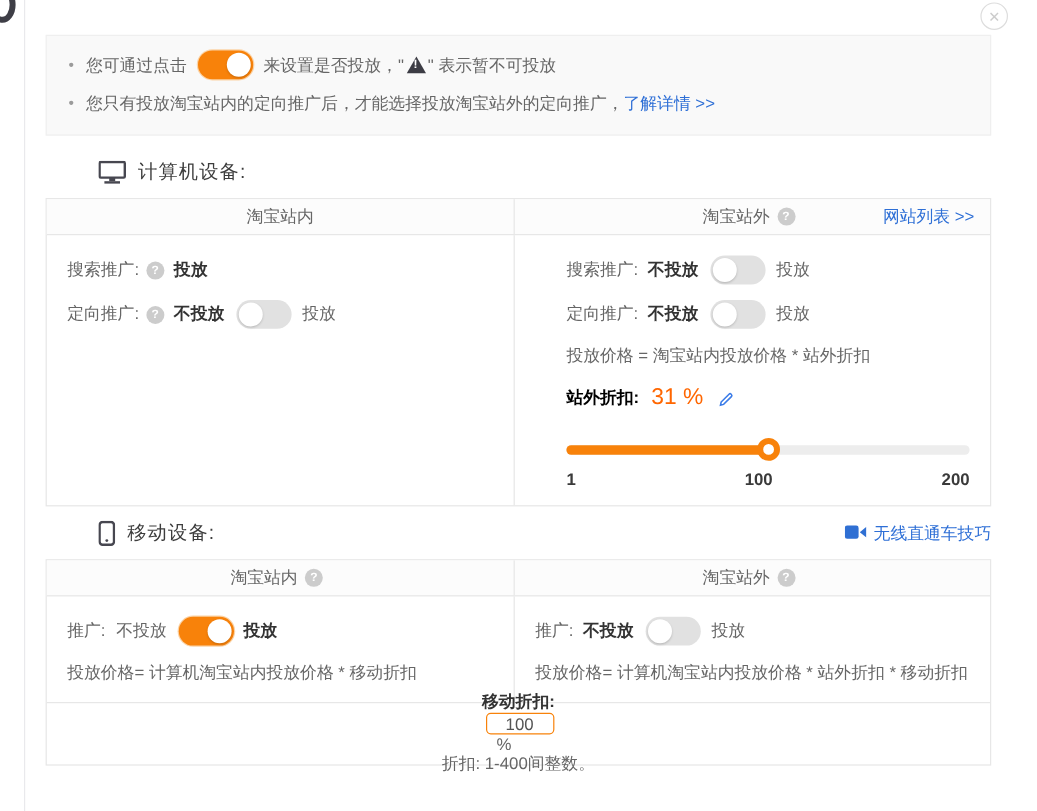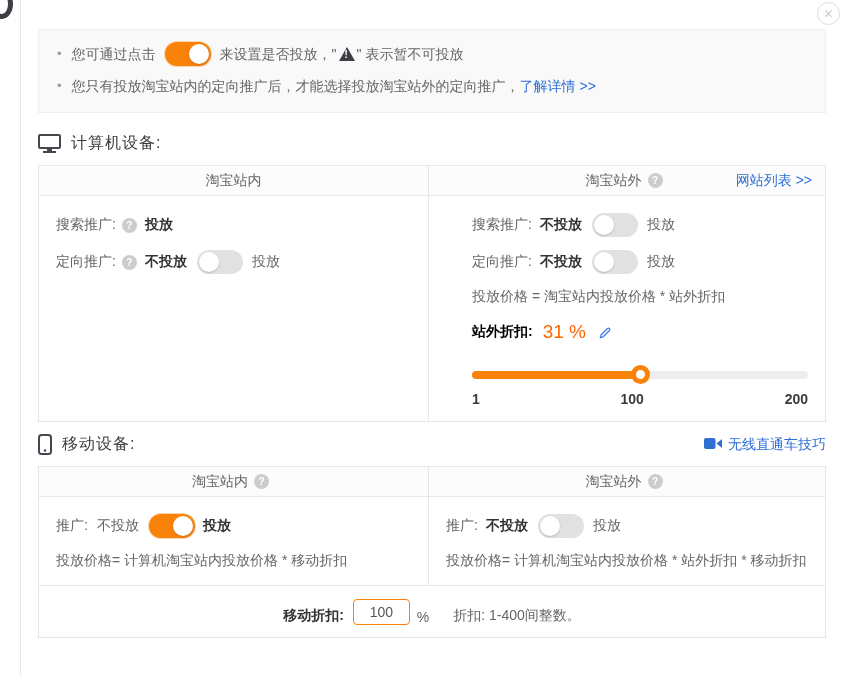--- a/index.html
+++ b/index.html
@@ -46,21 +46,21 @@
     border-bottom:14px solid #3c3c44; vertical-align:-2px; }
   .warn-icon::after { content:"!"; position:absolute; left:-2px; top:1px; color:#fff;
     font-size:10px; font-weight:bold; line-height:13px; }
 
   
   .qicon { display:inline-flex; align-items:center; justify-content:center; width:15px; height:15px;
     border-radius:50%; background:#ccc; color:#fff; font-size:10px; font-weight:bold;
     margin:0 6px; cursor:pointer; flex:none; }
 
   
-  .section-hdr { margin-top:20px; display:flex; align-items:center; }
+  .section-hdr { margin-top:20px; display:flex; align-items:center;margin-left:44px; }
   .section-hdr .dev-icon { margin-right:10px; display:inline-flex; }
   .section-title { font-size:16px; color:#3d3d3d; letter-spacing:1px; }
   .section-hdr .spacer { flex:1; }
   .video-link { display:inline-flex; align-items:center; gap:6px; font-size:14px; }
 
   
   .ptable { margin-top:11px; border:1px solid #e7e7e7; }
   .thead { display:flex; height:30px; background:#fcfcfc; border-bottom:1px solid #e7e7e7; }
   .th { display:flex; align-items:center; justify-content:center; color:#666; position:relative; }
   .th-left { width:390px; border-right:1px solid #e7e7e7; }
@@ -90,21 +90,21 @@
   .slider .fill { position:absolute; left:0; top:6px; height:8px; border-radius:4px; background:#f8820a; }
   .slider .thumb { position:absolute; top:0; width:19px; height:19px; border-radius:50%;
     background:#fff; border:5px solid #f8820a; cursor:pointer; }
   .slider-labels { display:flex; justify-content:space-between; margin-top:7px;
     font-weight:bold; color:#3a3a3a; }
   .slider-1 { margin-top:20px; }
   .slider-1 .fill { width:50%; } .slider-1 .thumb { left:calc(50% - 9px); }
 
   
   .mrow { border-top:1px solid #e7e7e7; padding:11px 0 12px; }
-  .mrow-line { display:flex; align-items:flex-end; justify-content:center; height:28px; }
+  .mrow-line { display:flex; align-items:center; justify-content:center; height:28px;flex-direction:column; }
   .mrow-line .dl { font-weight:bold; color:#333; }
   .discount-input { width:57px; height:26px; border:1px solid #f8820a; border-radius:4px;
     margin:0 7px 0 9px; text-align:center; font-size:14px; color:#555; outline:none;
     font-family:inherit; background:#fff; }
   .pct { color:#666; margin-right:24px; }
   .hint { color:#666; }
 </style>
 </head>
 <body>
 

